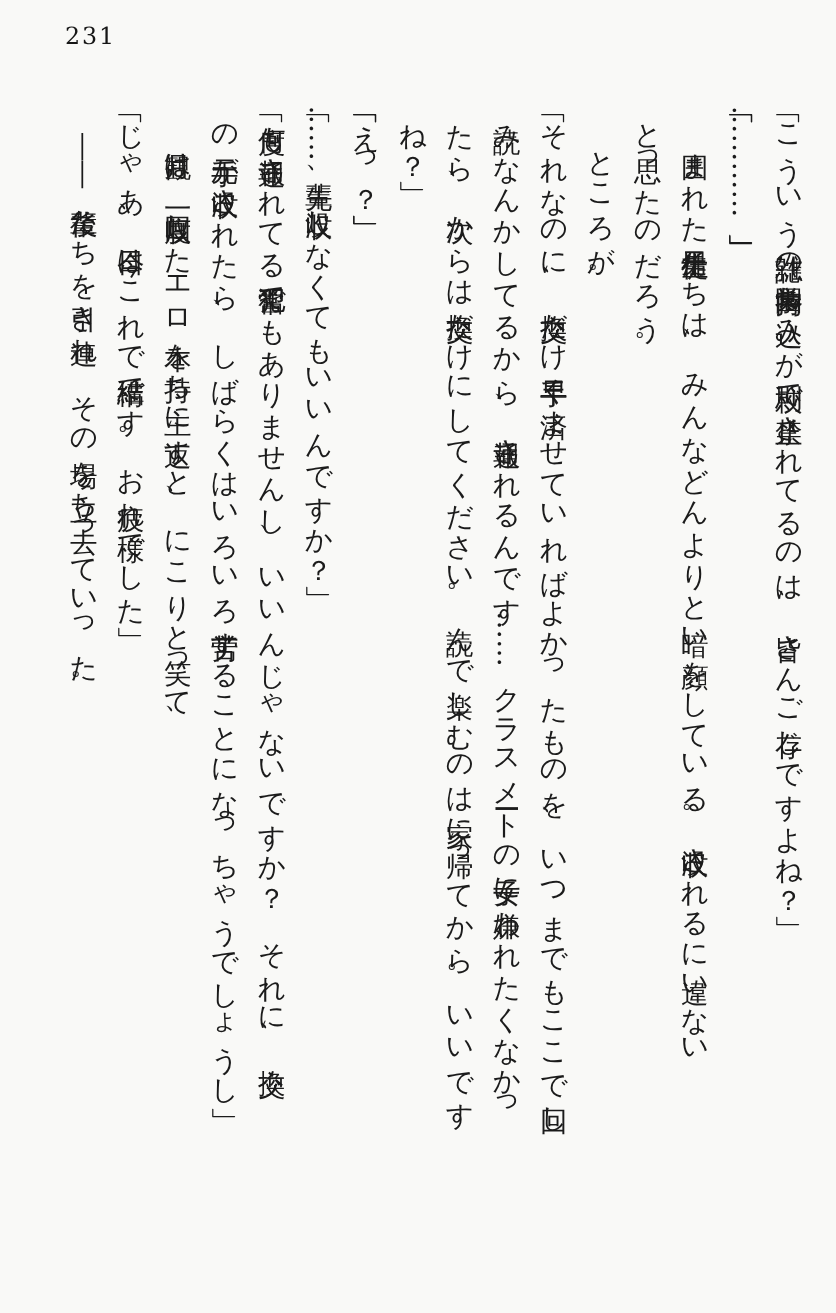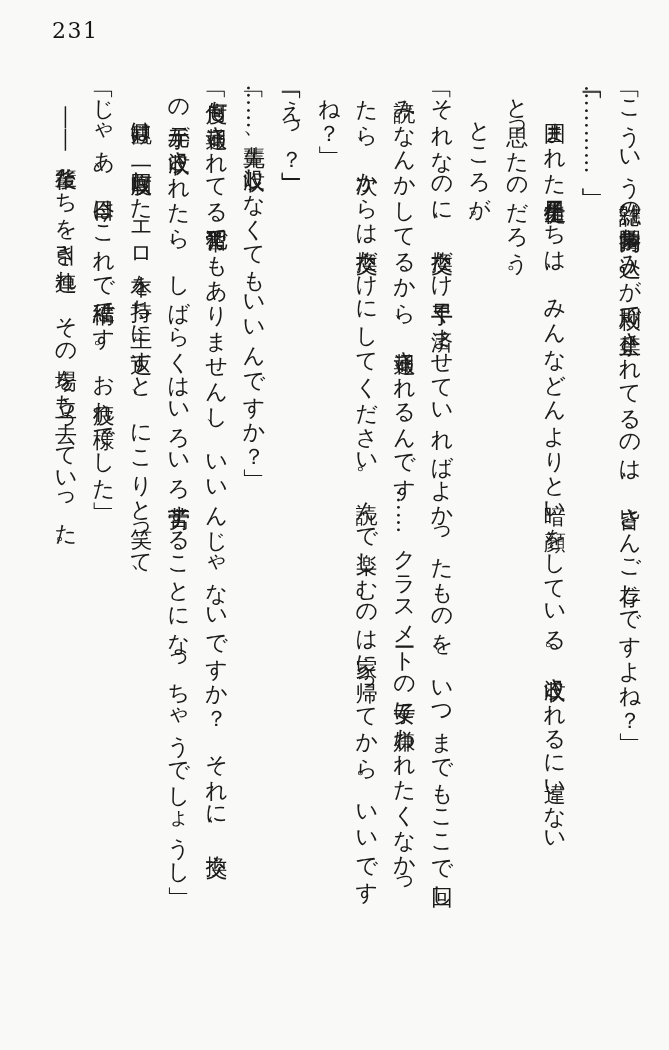--- a/index.html
+++ b/index.html
@@ -15,21 +15,21 @@
     font-family: "DejaVu Serif", "Liberation Serif", serif;
   }
   .book-page {
     position: absolute;
     inset: 0;
   }
   .page-number {
     position: absolute;
     left: 52px;
     top: 18px;
-    font-size: 22px;
+    font-size: 19px;
     letter-spacing: 1.5px;
     color: #161616;
     font-family: "DejaVu Serif", "Liberation Serif", serif;
   }
   .text-block {
     position: absolute;
     top: 84px;
     right: 20px;
     height: 915px;
     writing-mode: vertical-rl;

